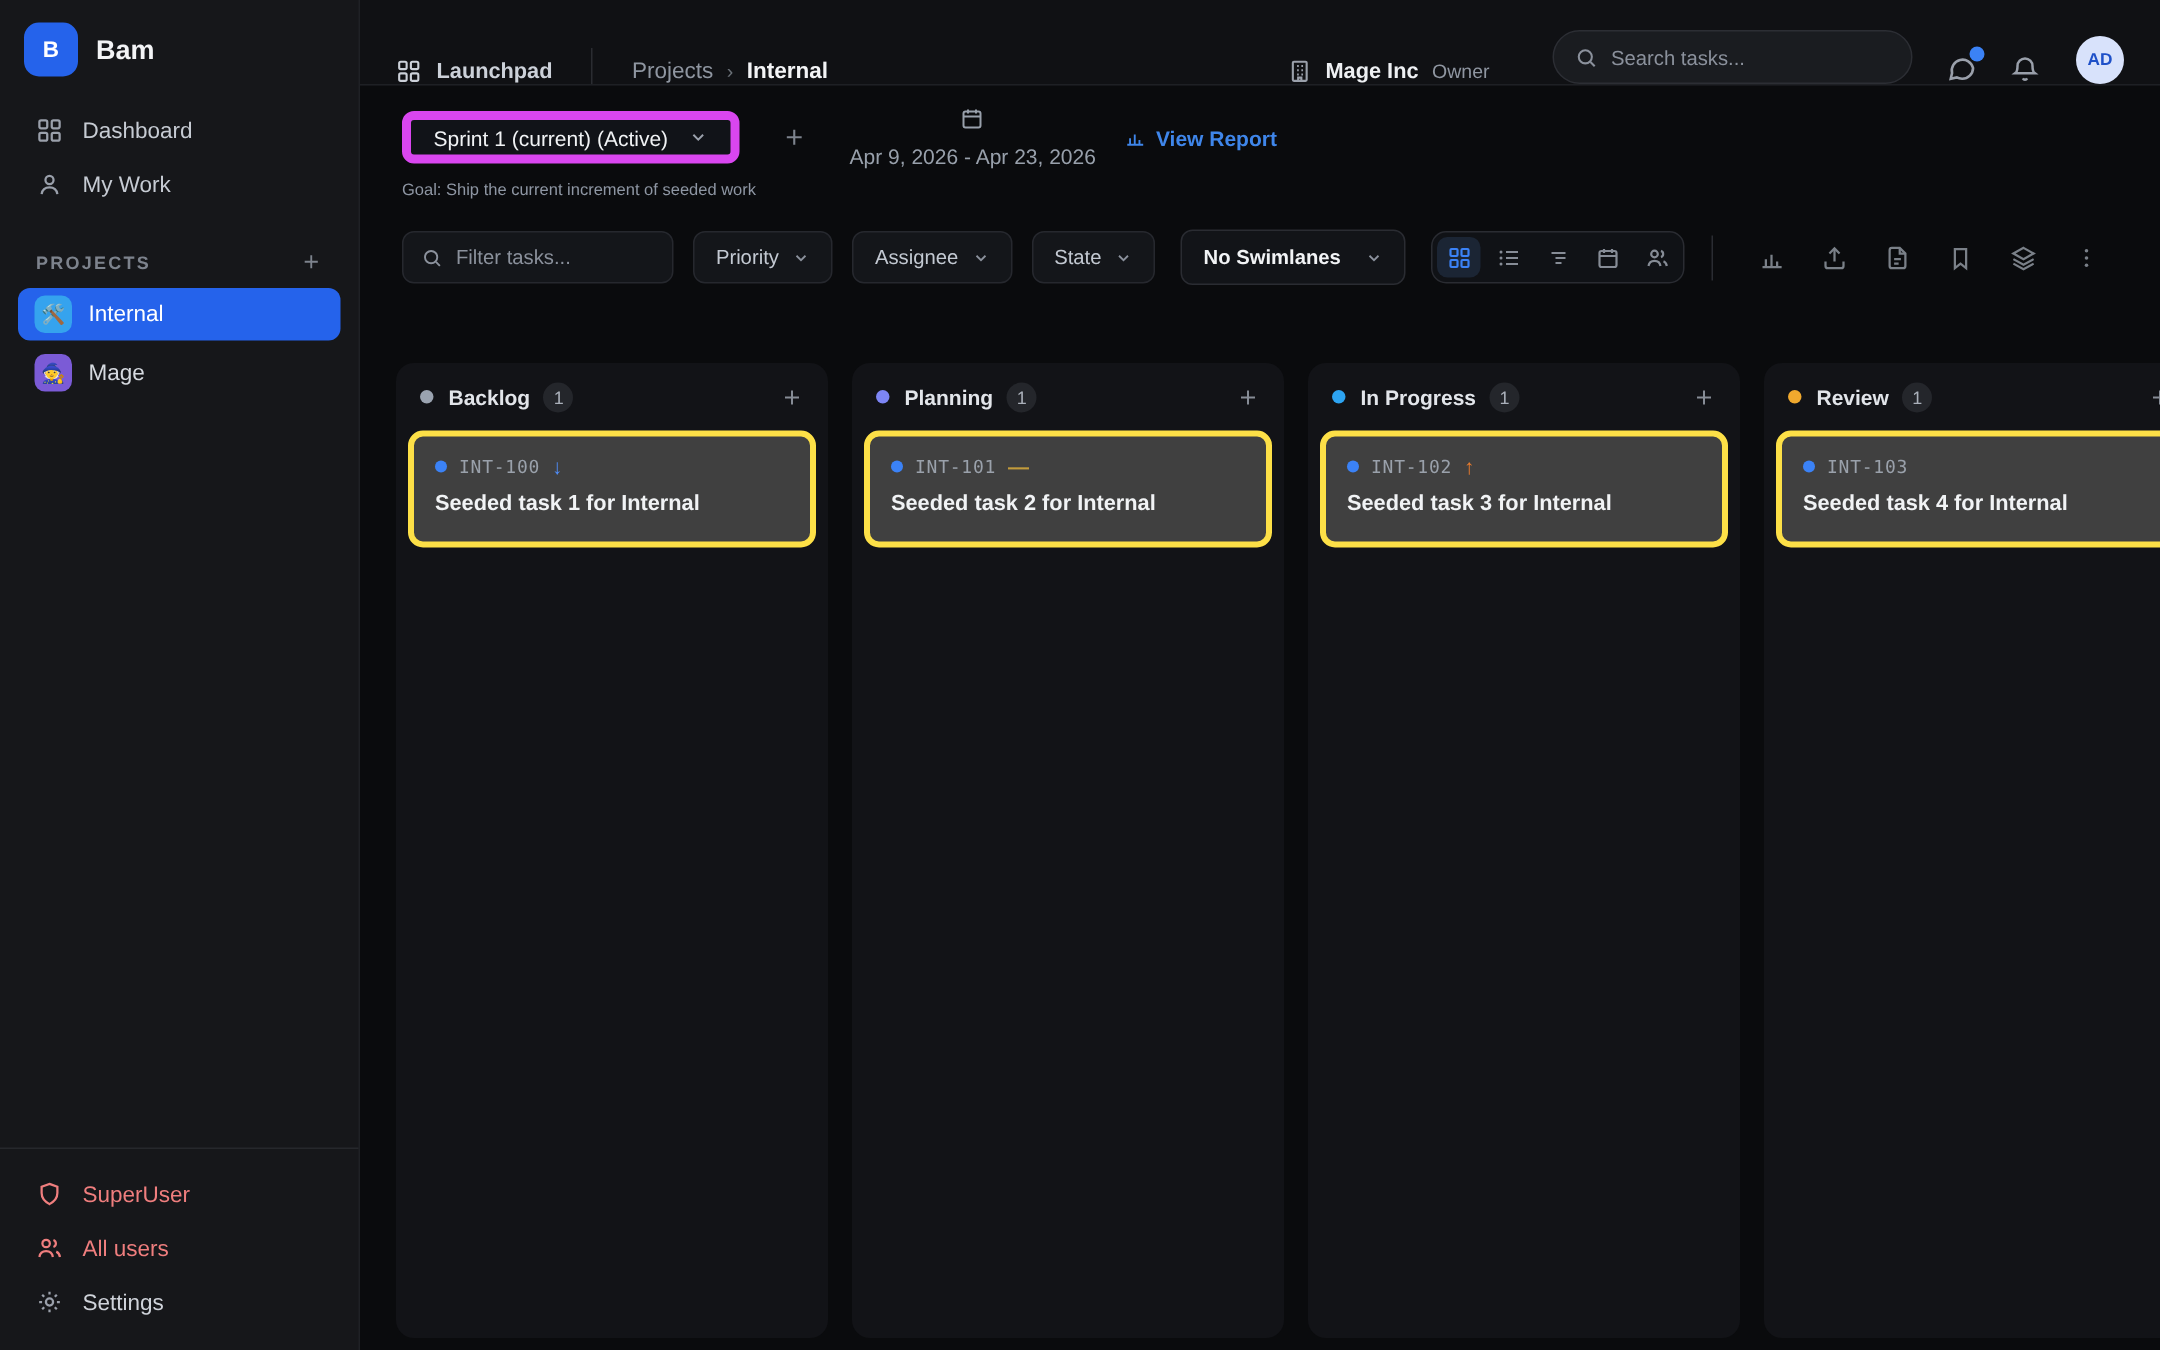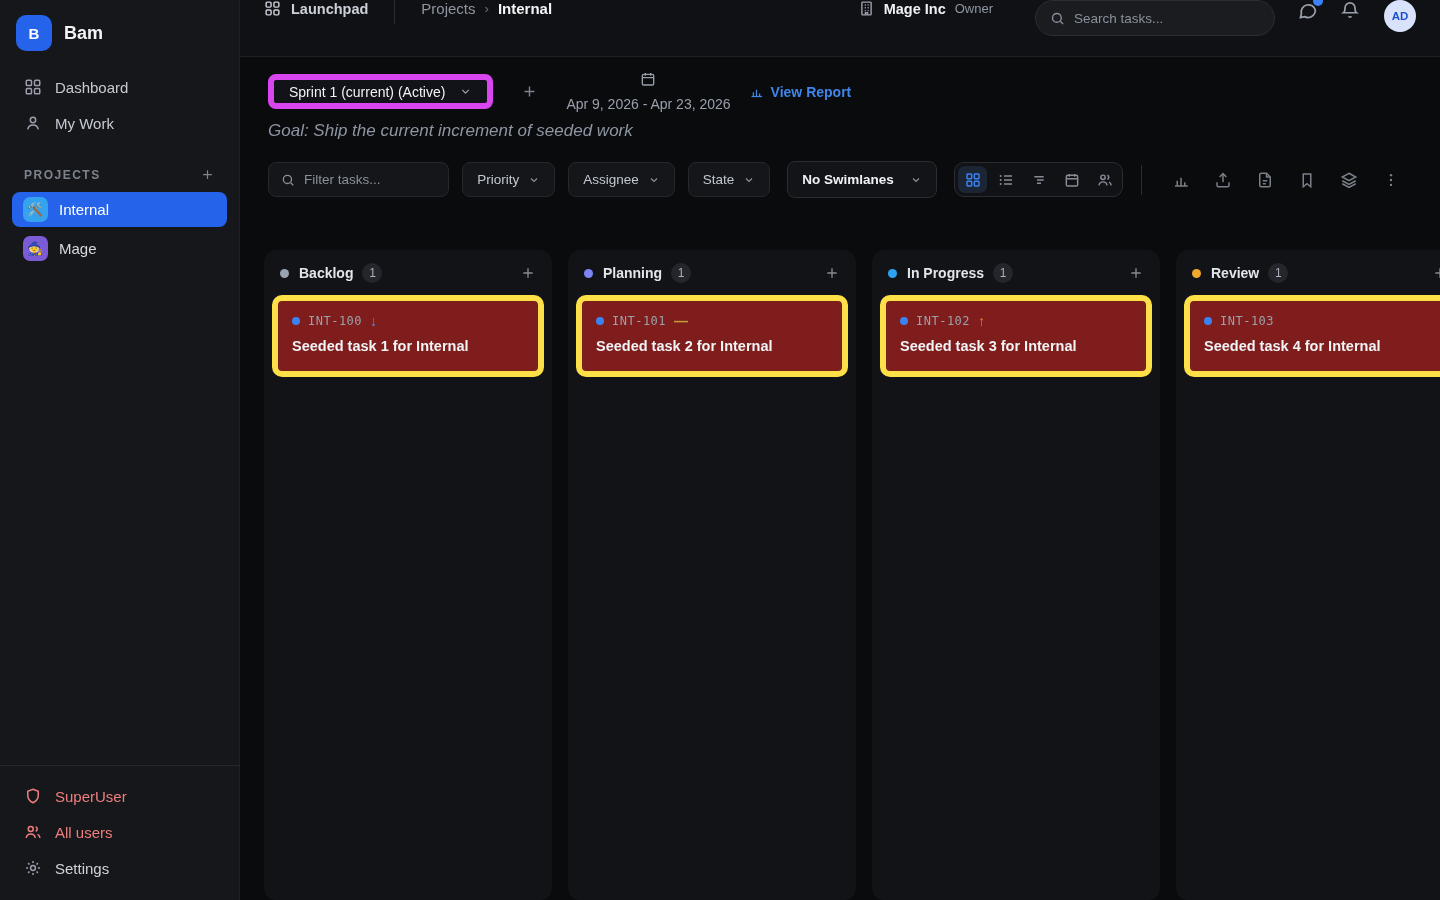--- a/index.html
+++ b/index.html
@@ -57,21 +57,21 @@
   }
   .foot-item.danger, .foot-item.danger .nicon { color:#ef7e7e; }
   .foot-item .nicon { color:#9aa0ab; }
 
   
   .main { flex:1; display:flex; flex-direction:column; min-width:0; }
 
   .topbar {
     height:57px; flex:0 0 57px; background:#101114;
     border-bottom:1px solid #1e2024;
-    display:flex; align-items:flex-start; padding:0 24px;
+    display:flex; align-items:flex-end; padding:0 24px;
   }
   .launchpad { display:flex; align-items:center; gap:10px; color:#ccd1d9; font-size:14.5px; font-weight:bold; cursor:pointer; }
   .topbar-divider { width:1px; height:24px; background:#2a2c31; margin:0 26px; }
   .breadcrumb { display:flex; align-items:center; gap:9px; font-size:15px; }
   .crumb-parent { color:#8f96a1; cursor:pointer; }
   .crumb-sep { color:#6b7178; font-size:13px; }
   .crumb-current { color:#f3f4f6; font-weight:bold; }
   .topbar-spacer { flex:1; }
   .org { display:flex; align-items:center; gap:9px; margin-right:42px; }
   .org .nicon { color:#9aa0ab; }
@@ -104,21 +104,21 @@
   .sprint-btn {
     display:flex; align-items:center; gap:14px; height:35px;
     padding:0 15px; border:6px solid #d946ef; border-radius:8px;
     background:#111318; color:#f1f3f5; font-size:14px; cursor:pointer;
   }
   .sprint-btn .chev { color:#9aa0ab; }
   .plus-ghost { color:#7d838d; margin:0 0 0 28px; cursor:pointer; }
   .date-range { display:flex; align-items:center; gap:9px; margin-left:28px; color:#98a0ab; font-size:14px;flex-direction:column; }
   .date-range .nicon { color:#98a0ab; }
   .view-report { display:flex; align-items:center; gap:7px; margin-left:18px; color:#3f86ea; font-size:14px; font-weight:bold; cursor:pointer;text-align:right; }
-  .goal-text { margin-top:9px; font-style:italic; font-size:17px; color:#8e96a3; }
+  .goal-text { margin-top:9px; font-size:11px; color:#8e96a3; }
 
   
   .filter-bar { display:flex; align-items:center; padding:20px 28px 0 28px; }
   .filter-input {
     width:192px; height:35px; background:#14161a; border:1px solid #26282e;
     border-radius:8px; display:flex; align-items:center; gap:9px; padding:0 12px;
   }
   .filter-input .nicon { color:#8b919c; }
   .filter-input input {
     background:transparent; border:none; outline:none; width:100%;
@@ -146,39 +146,39 @@
     width:29px; height:27px; border-radius:7px; color:#868c96;
     display:flex; align-items:center; justify-content:center; cursor:pointer;
   }
   .vs-item.active { background:#1b2534; color:#3b82f6; }
   .fb-divider { width:1px; height:30px; background:#2a2c32; margin:0 18px; }
   .tool-icon { color:#7a8088; margin:0 12px; cursor:pointer; }
 
   
   .board {
     display:flex; gap:16px; padding:0 0 0 24px; margin-top:43px;
-    flex:1; align-items:flex-end; overflow:hidden;
+    flex:1; align-items:center; overflow:hidden;
   }
   .column {
     width:288px; flex:0 0 288px; height:650px;
     background:#121317; border-radius:12px;
     display:flex; flex-direction:column;
   }
   .col-header { display:flex; align-items:center; padding:13px 16px 9px 16px; }
   .col-dot { width:9px; height:9px; border-radius:50%; margin-right:10px; }
   .col-name { font-size:14px; font-weight:bold; color:#e2e5ea; }
   .col-count {
     min-width:20px; height:20px; padding:0 6px; margin-left:9px;
     border-radius:10px; background:#24262b; color:#aab0ba; font-size:12px;
     display:flex; align-items:center; justify-content:center;
   }
   .col-plus { margin-left:auto; color:#868c96; cursor:pointer; }
   .col-cards { padding:3px 8px 8px 8px; }
   .card {
-    background:#7f1d1d; border:6px solid #fde047; border-radius:10px;
+    background:#404040; border:4px solid #fde047; border-radius:10px;
     padding:13px 14px 17px 14px; cursor:pointer;
   }
   .card-meta { display:flex; align-items:center; gap:8px; }
   .card-dot { width:8px; height:8px; border-radius:50%; }
   .card-id {
     font-family:"DejaVu Sans Mono", monospace; font-size:12px;
     color:#9aa1ab; letter-spacing:0.5px;
   }
   .card-priority { font-size:14px; font-weight:bold; line-height:1; }
   .card-title { margin-top:10px; font-size:14.5px; font-weight:bold; color:#f1f3f5; }

